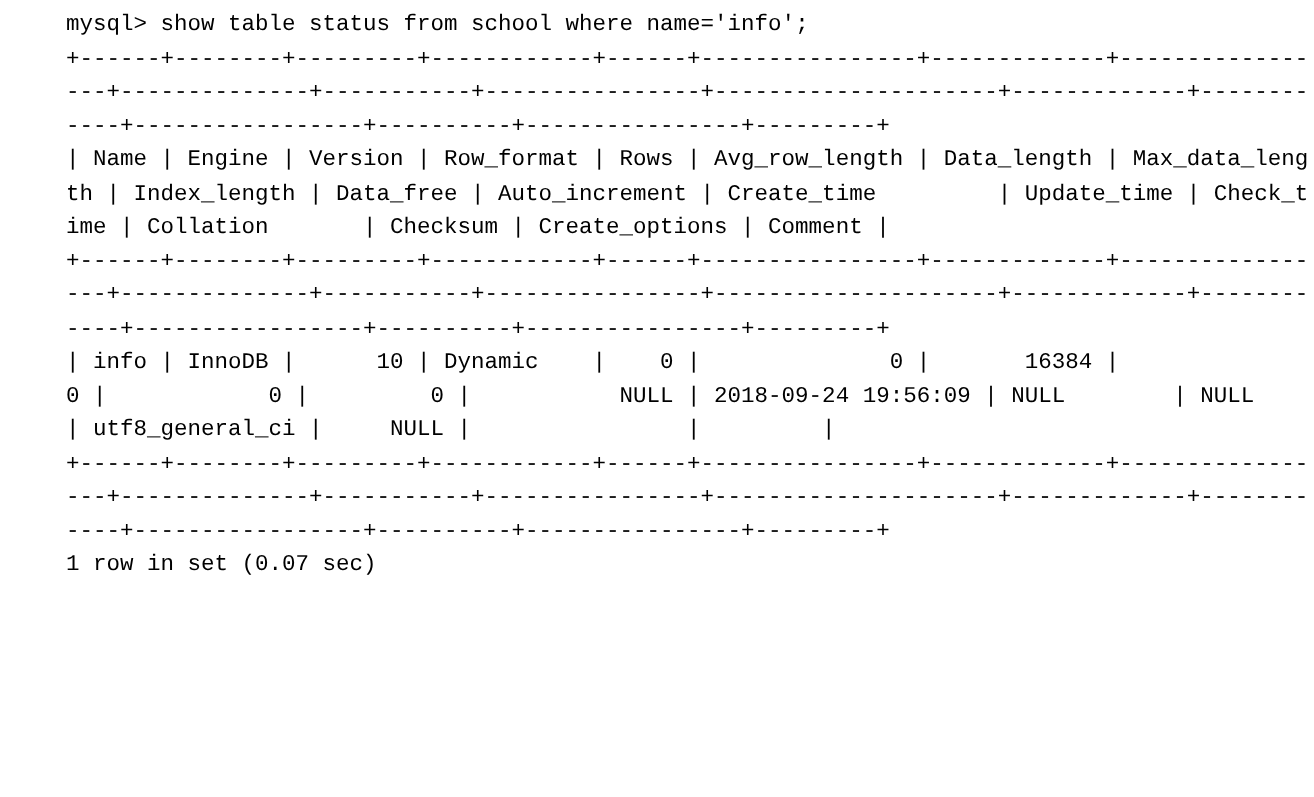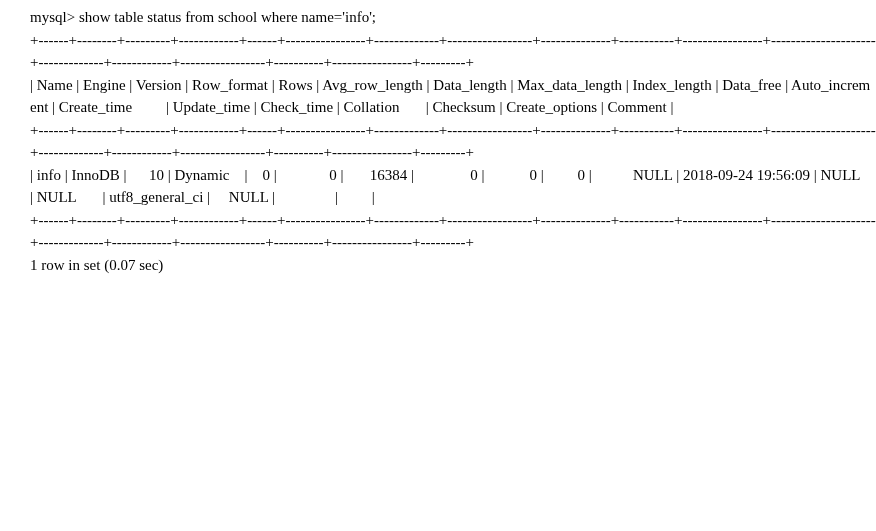--- a/index.html
+++ b/index.html
@@ -9,25 +9,24 @@
     font-family: "Courier New", Courier, monospace;
     font-size: 15px;
     line-height: 1.5;
     color: #000000;
     width: 876px;
     height: 531px;
     overflow: hidden;
     box-sizing: border-box;
   }
   .terminal {
-    padding: 6px 0 6px 30px;
+    padding: 6px 0 6px 44px;
     white-space: pre-wrap;
     word-break: break-all;
     letter-spacing: 0;
-    font-family: Liberation Serif, serif;
   }
 </style>
 </head>
 <body>
 
 <div class="terminal"><span>mysql&gt; </span><span>show table status from school where name='info';</span>
 <span>+------+--------+---------+------------+------+----------------+-------------+-----------------+--------------+-----------+----------------+---------------------+-------------+------------+-----------------+----------+----------------+---------+</span>
 <span>| Name | Engine | Version | Row_format | Rows | Avg_row_length | Data_length | Max_data_length | Index_length | Data_free | Auto_increment | Create_time         | Update_time | Check_time | Collation       | Checksum | Create_options | Comment |</span>
 <span>+------+--------+---------+------------+------+----------------+-------------+-----------------+--------------+-----------+----------------+---------------------+-------------+------------+-----------------+----------+----------------+---------+</span>
 <span>| info | InnoDB |      10 | Dynamic    |    0 |              0 |       16384 |               0 |            0 |         0 |           NULL | 2018-09-24 19:56:09 | NULL        | NULL       | utf8_general_ci |     NULL |                |         |</span>

